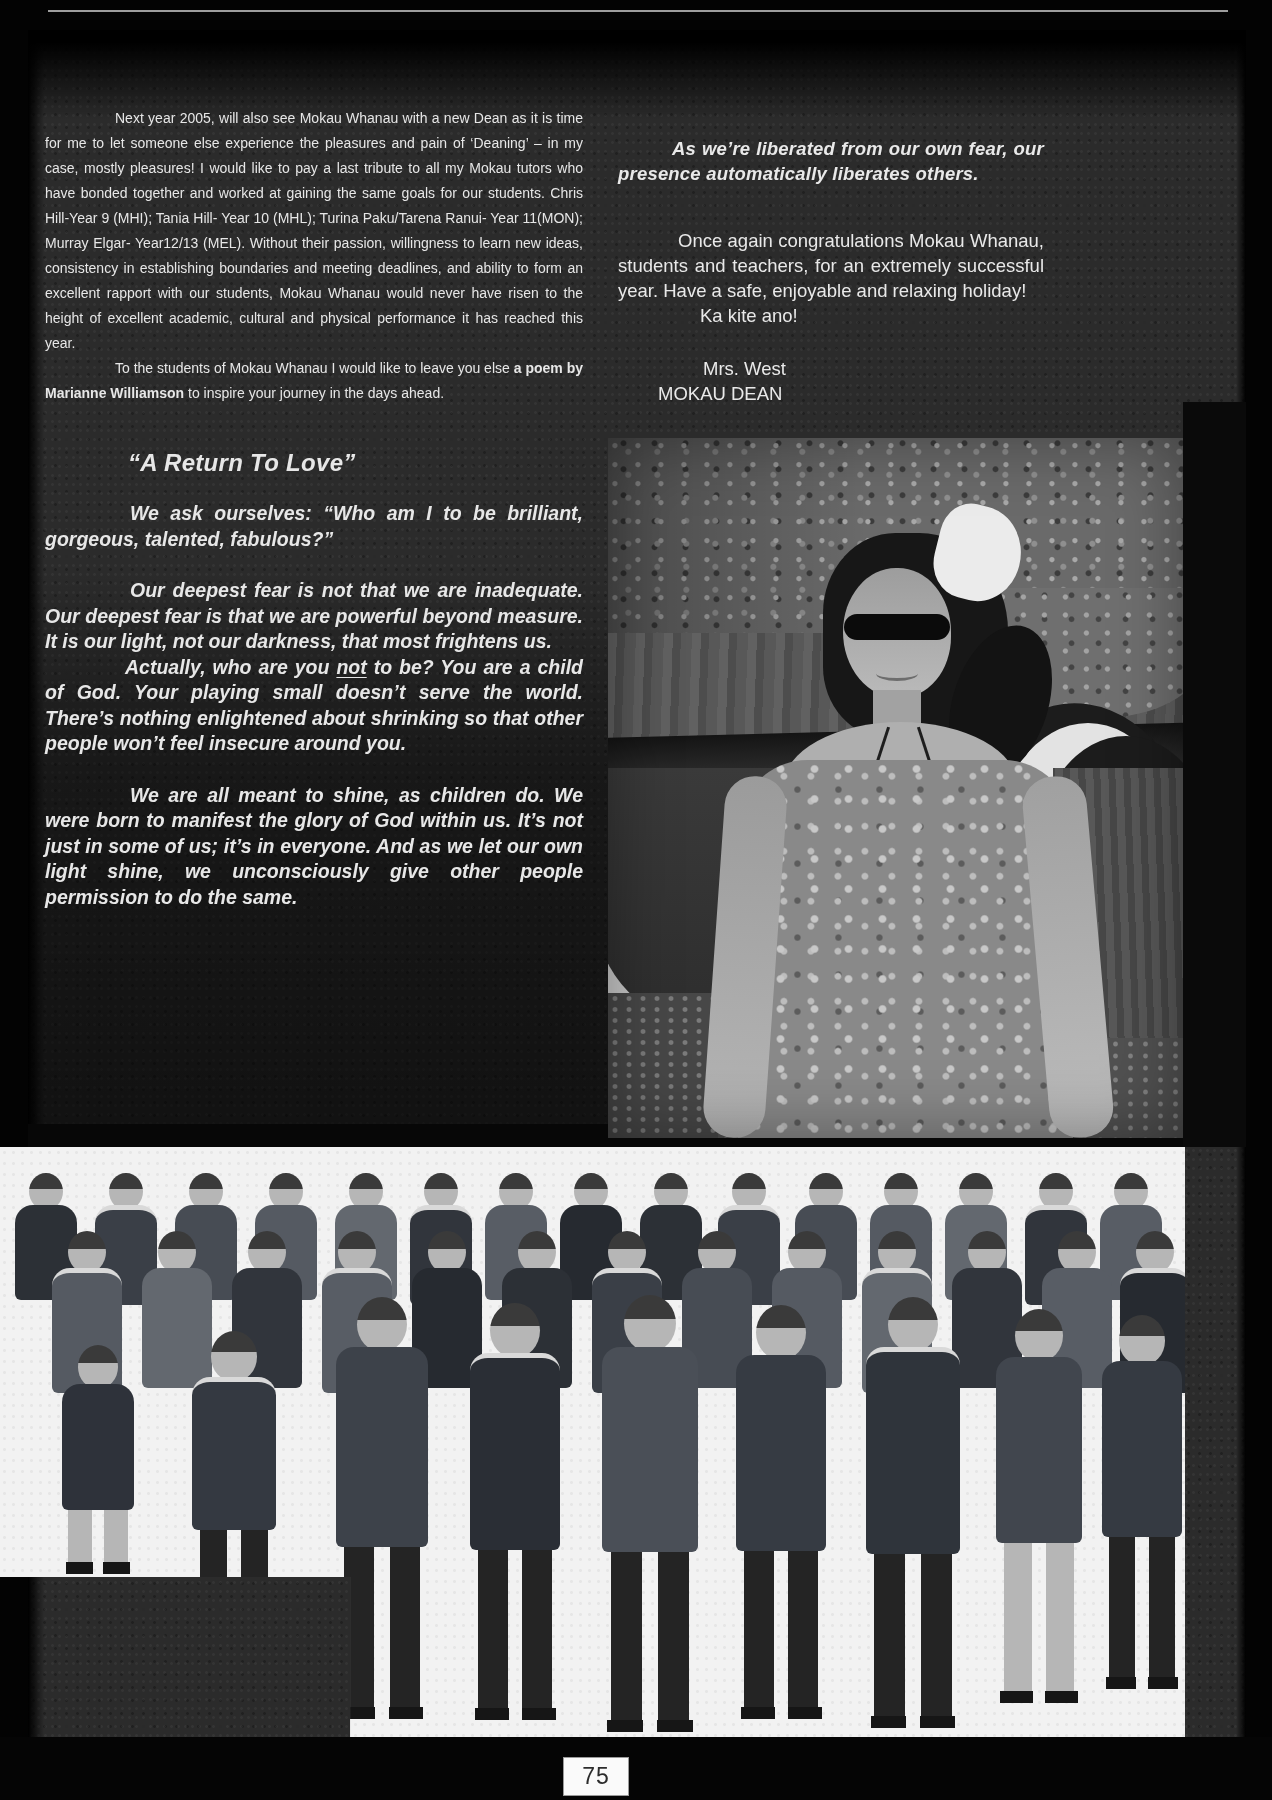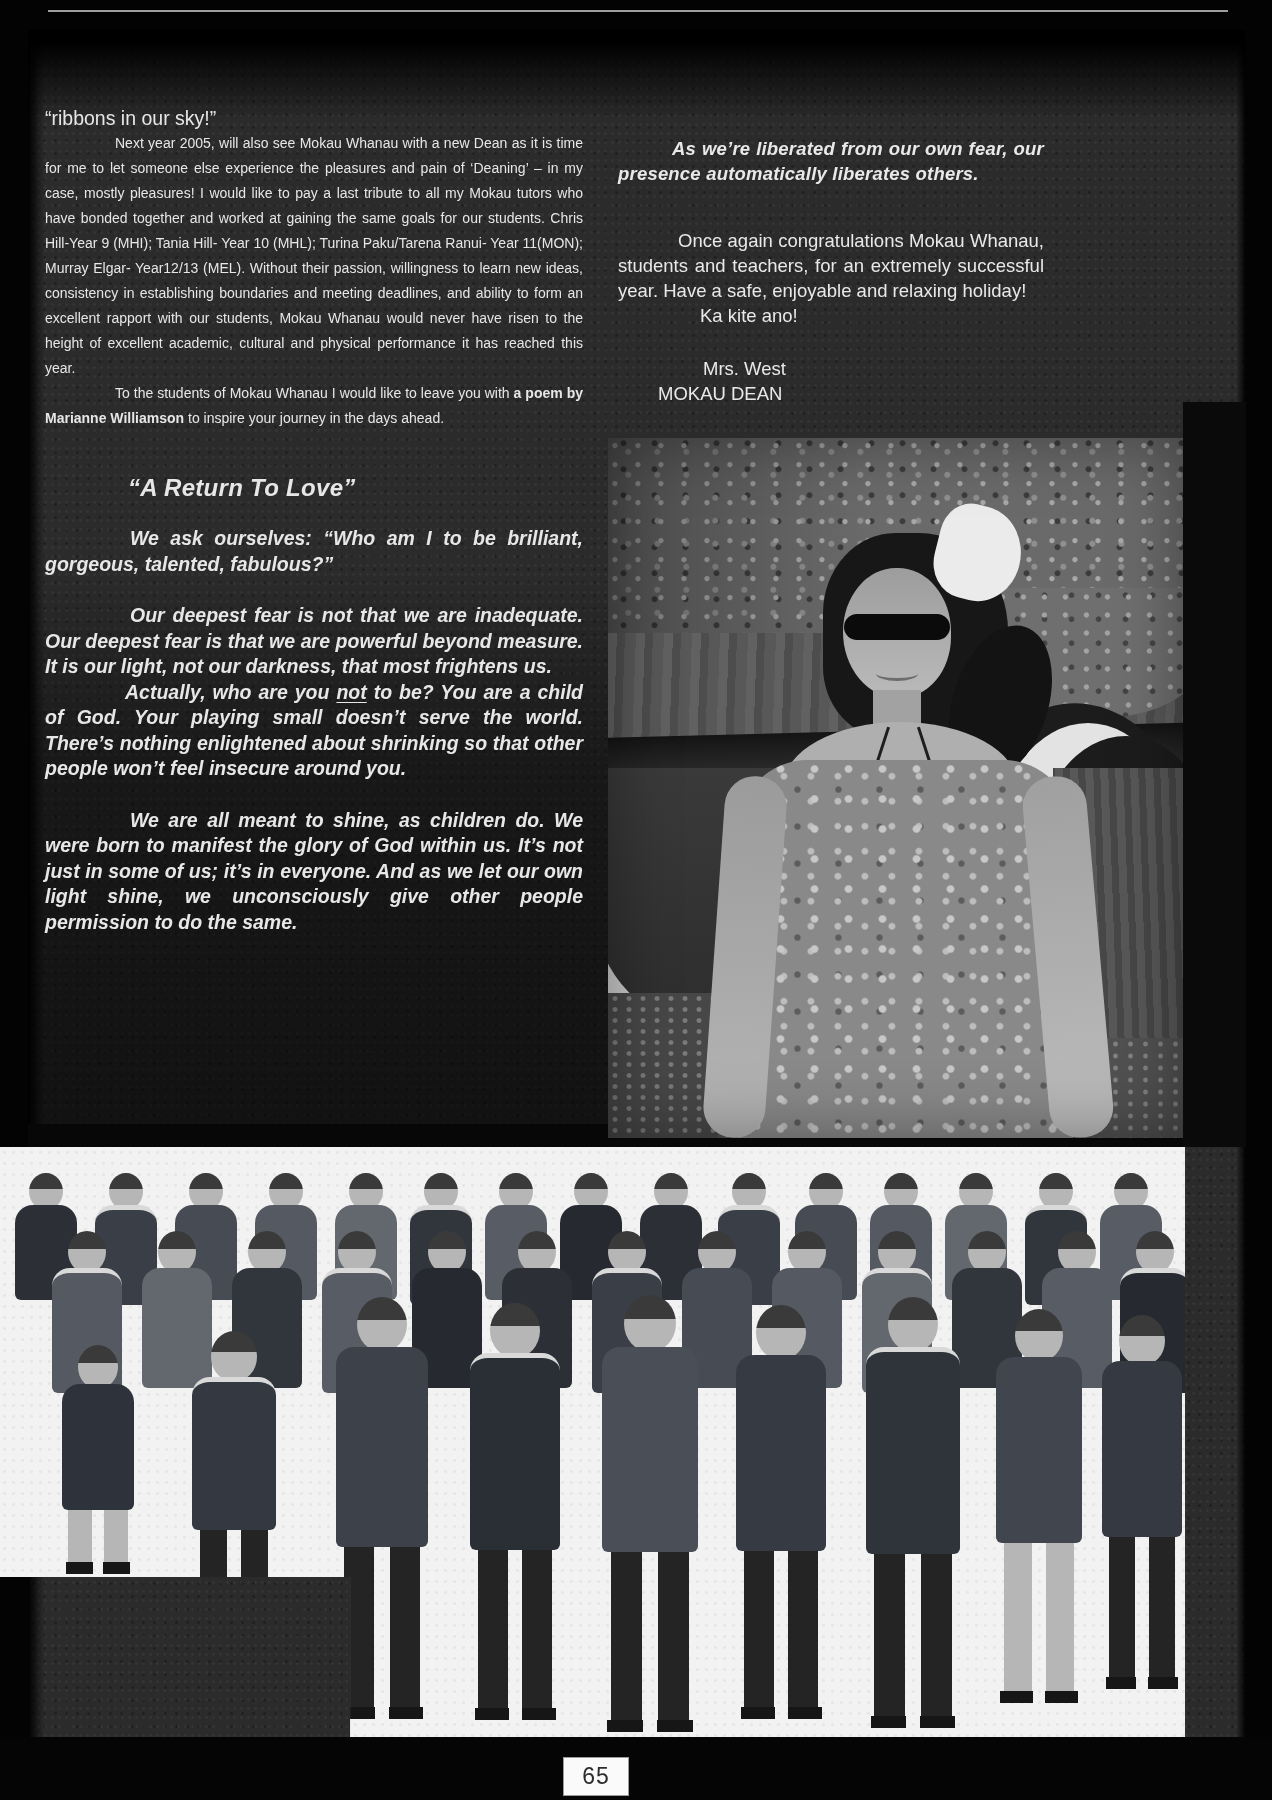--- a/index.html
+++ b/index.html
@@ -120,23 +120,22 @@
 
   <div class="content">
     <div class="shade-top"></div>
     <div class="shade-left"></div>
     <div class="shade-right"></div>
     <div class="shade-poem"></div>
     <div class="gap-strip"></div>
     <div class="black-right"></div>
 
     <div class="colL">
-      <p class="lead">“ribbons in our sky!”</p>
       <p class="bodytext ind70">Next year 2005, will also see Mokau Whanau with a new Dean as it is time for me to let someone else experience the pleasures and pain of ‘Deaning’ – in my case, mostly pleasures!  I would like to pay a last tribute to all my Mokau tutors who have bonded together and worked at gaining the same goals for our students.  Chris Hill-Year 9 (MHI); Tania Hill- Year 10 (MHL); Turina Paku/Tarena Ranui- Year 11(MON); Murray Elgar- Year12/13 (MEL).  Without their passion, willingness to learn new ideas, consistency in establishing boundaries and meeting deadlines, and ability to form an excellent rapport with our students, Mokau Whanau would never have risen to the height of excellent academic, cultural and physical performance it has reached this year.</p>
-      <p class="bodytext ind70"><span>To the students of Mokau Whanau I would like to leave you with </span><b>a poem by Marianne Williamson</b><span> to inspire your journey in the days ahead.</span></p>
+      <p class="bodytext ind70"><span>To the students of Mokau Whanau I would like to leave you else </span><b>a poem by Marianne Williamson</b><span> to inspire your journey in the days ahead.</span></p>
       <p class="poemtitle">“A Return To Love”</p>
       <p class="poem">We ask ourselves:  “Who am I to be brilliant, gorgeous, talented, fabulous?”</p>
       <p class="poem">Our deepest fear is not that we are inadequate.  Our deepest fear is that we are powerful beyond measure.  It is our light, not our darkness, that most frightens us.</p>
       <p class="poem nogap"><span>Actually, who are you </span><u>not</u><span> to be?  You are a child of God.  Your playing small doesn’t serve the world.  There’s nothing enlightened about shrinking so that other people won’t feel insecure around you.</span></p>
       <p class="poem">We are all meant to shine, as children do.  We were born to manifest the glory of God within us.  It’s not just in some of us; it’s in everyone.  And as we let our own light shine, we unconsciously give other people permission to do the same.</p>
     </div>
 
     <div class="colR">
       <p class="quote">As we’re liberated from our own fear, our presence automatically liberates others.</p>
       <p class="rpara">Once again congratulations Mokau Whanau, students and teachers, for an extremely successful year.  Have a safe, enjoyable and relaxing holiday!</p>
@@ -343,16 +342,16 @@
       <div class="fig" style="left: 1102px; top: 168px; width: 80px;">
         <div class="head" style="width: 46px; height: 50.6px; background: linear-gradient(rgb(58, 58, 58) 42%, rgb(182, 182, 182) 42%);"></div>
         <div class="body" style="width: 80px; height: 176px; border-radius: 18px 18px 6px 6px; background: rgb(53, 58, 66);"></div>
         <div class="legs" style="width: 65.6px; height: 140px; background: linear-gradient(90deg, rgb(36, 36, 36) 0px, rgb(36, 36, 36) 40%, transparent 40%, transparent 60%, rgb(36, 36, 36) 60%, rgb(36, 36, 36) 100%);"></div>
         <div class="shoes" style="width: 72px; height: 12px; background: linear-gradient(90deg, rgb(22, 22, 22) 0px, rgb(22, 22, 22) 42%, transparent 42%, transparent 58%, rgb(22, 22, 22) 58%, rgb(22, 22, 22) 100%);"></div>
       </div>
     </div>
 
   <div class="bottomband">
     <div class="pagebox">
-      <span>65</span>
+      <span>75</span>
     </div>
   </div>
 </div>
 
 </body></html>

